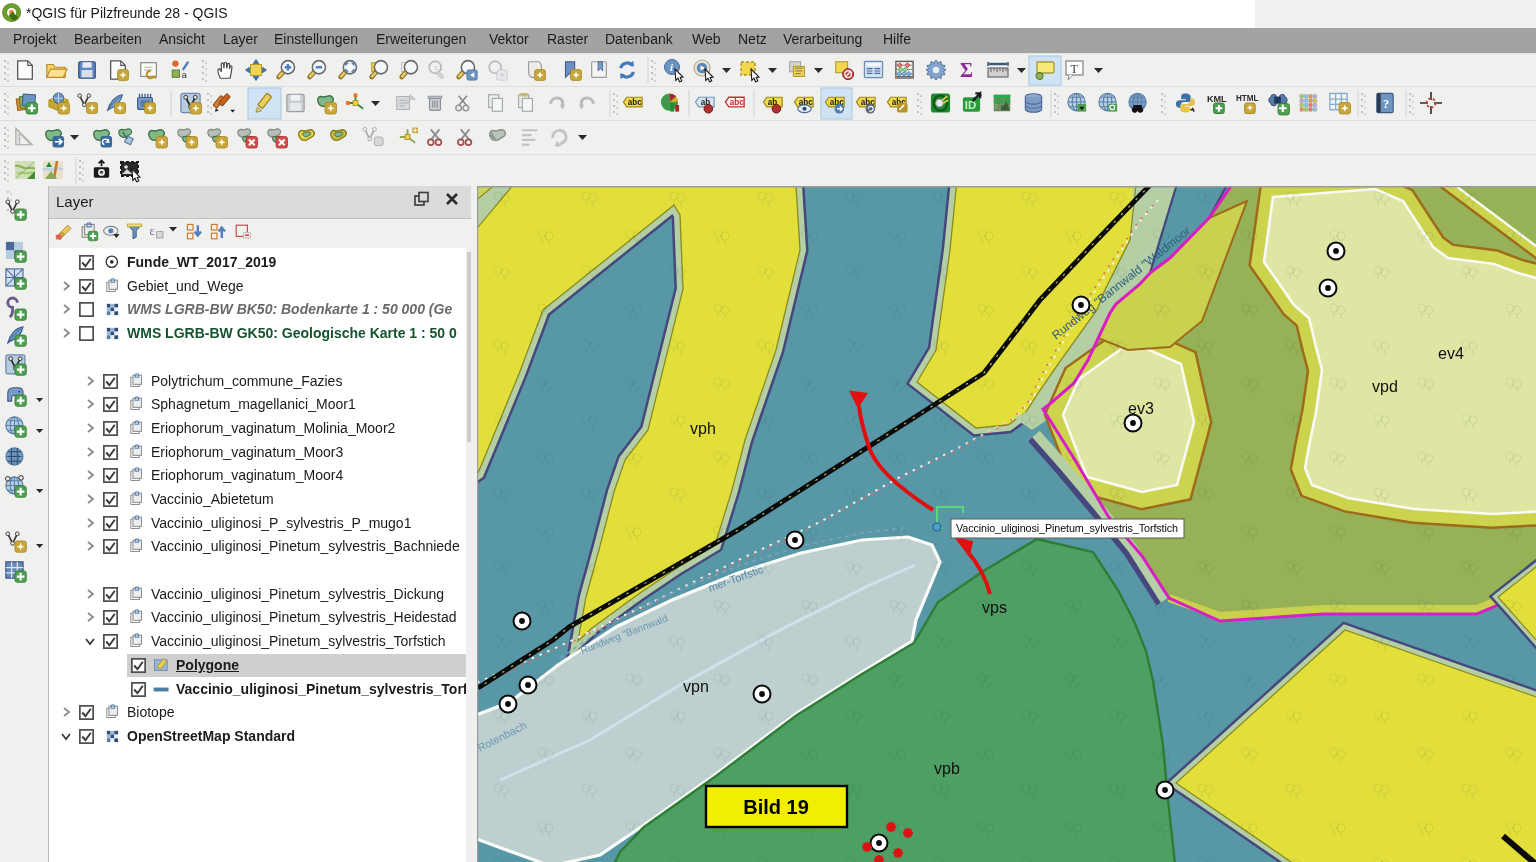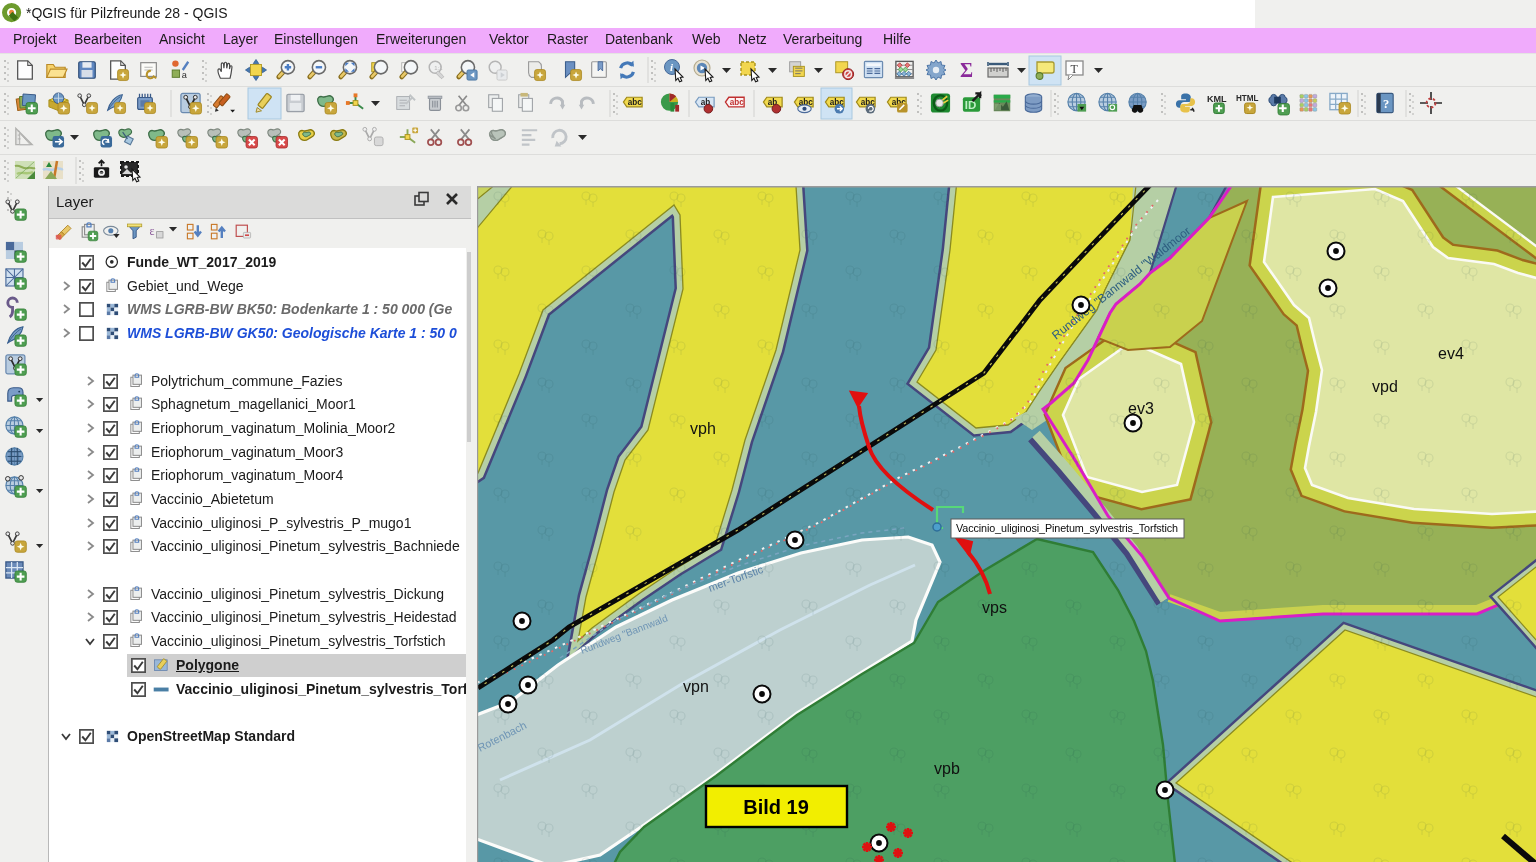--- a/index.html
+++ b/index.html
@@ -1,19 +1,19 @@
 <!DOCTYPE html>
 <html><head>
 <meta charset="utf-8">
 <style>
   * { margin:0; padding:0; box-sizing:border-box; }
   html,body { width:1536px; height:862px; overflow:hidden; font-family:"Liberation Sans",sans-serif; background:#f0f0ee; }
   #titlebar { position:absolute; left:0; top:0; width:1255px; height:28px; background:#ffffff; }
   #titlebar .ttext { position:absolute; left:26px; top:5px; font-size:14px; color:#1b1b1b; }
-  #menubar { position:absolute; left:0; top:28px; width:1536px; height:25px; background:#f0abfc; font-size:14px; color:#1b1b1b; }
+  #menubar { position:absolute; left:0; top:28px; width:1536px; height:25px; background:#a3a3a3; font-size:14px; color:#1b1b1b; }
   #menubar span { position:absolute; top:3px; }
   #tbarea { position:absolute; left:0; top:53px; width:1536px; height:133px; background:#f0f0ee; }
   #lefttb { position:absolute; left:0; top:186px; width:48px; height:676px; background:#f0f0ee; }
   #panel { position:absolute; left:48px; top:186px; width:429px; height:676px; background:#ffffff; border-left:1px solid #b8b8b8; }
   #paneltitle { position:absolute; left:0; top:0; width:424px; height:33px; background:#dbdbda; border-bottom:1px solid #c0c0c0;}
   #paneltitle .pt { position:absolute; left:7px; top:7px; font-size:15px; color:#1b1b1b; }
   #paneltb { position:absolute; left:0; top:33px; width:428px; height:29px; background:#f0f0ee; }
   #tree { position:absolute; left:0; top:62px; width:428px; height:614px; background:#ffffff; overflow:hidden; }
   .trow { position:absolute; height:24px; width:428px; font-size:14px; color:#1b1b1b; }
   .trow .lbl { position:absolute; top:3px; white-space:nowrap; }
@@ -997,21 +997,21 @@
           <rect x="4" y="4" width="5.3" height="5.3" fill="#2e4d77"></rect>
           <rect x="9.3" y="4" width="5.3" height="5.3" fill="#9ab8d8"></rect>
           <rect x="14.6" y="4" width="5.3" height="5.3" fill="#2e4d77"></rect>
           <rect x="4" y="9.3" width="5.3" height="5.3" fill="#9ab8d8"></rect>
           <rect x="9.3" y="9.3" width="5.3" height="5.3" fill="#2e4d77"></rect>
           <rect x="14.6" y="9.3" width="5.3" height="5.3" fill="#e8f0f8"></rect>
           <rect x="4" y="14.6" width="5.3" height="5.3" fill="#5a7aa8"></rect>
           <rect x="9.3" y="14.6" width="5.3" height="5.3" fill="#e8f0f8"></rect>
           <rect x="14.6" y="14.6" width="5.3" height="5.3" fill="#2e4d77"></rect>
         </svg>
-        <span class="lbl" style="left:78px;font-style:italic;font-weight:bold;color:#1d4ed8">WMS LGRB-BW GK50: Geologische Karte 1 : 50 0</span>
+        <span class="lbl" style="left:78px;font-weight:bold;color:#14532d">WMS LGRB-BW GK50: Geologische Karte 1 : 50 0</span>
       </div>
       <div class="trow" style="top:122px">
         <svg class="exp" style="left:35px" width="12" height="12" viewBox="0 0 12 12">
           <path d="M4,2 L9,6 L4,10" fill="none" stroke="#8a8a8a" stroke-width="1.8"></path>
         </svg>
         <svg class="cbx" style="left:54px" width="15" height="15" viewBox="0 0 14 14">
           <rect x="0.8" y="0.8" width="12.4" height="12.4" fill="#fff" stroke="#4e4e4e" stroke-width="1.6"></rect>
           <path d="M3,7 L6,10.5 L11,3.5" fill="none" stroke="#3a3a3a" stroke-width="1.8"></path>
         </svg>
         <svg class="exp" style="left:79px;top:3px" width="17" height="17" viewBox="0 0 24 24">
@@ -1185,20 +1185,35 @@
       </div>
       <div class="trow" style="top:430px">
         <svg class="cbx" style="left:82px" width="15" height="15" viewBox="0 0 14 14">
           <rect x="0.8" y="0.8" width="12.4" height="12.4" fill="#fff" stroke="#4e4e4e" stroke-width="1.6"></rect>
           <path d="M3,7 L6,10.5 L11,3.5" fill="none" stroke="#3a3a3a" stroke-width="1.8"></path>
         </svg>
         <svg class="exp" style="left:104px;top:3px" width="17" height="17" viewBox="0 0 24 24">
           <path d="M1,12 L22,12" stroke="#4a7fa5" stroke-width="5.5"></path>
         </svg>
         <span class="lbl" style="left:127px;font-weight:bold">Vaccinio_uliginosi_Pinetum_sylvestris_Torfs</span>
+      </div>
+      <div class="trow" style="top:453px">
+        <svg class="exp" style="left:11px" width="12" height="12" viewBox="0 0 12 12">
+          <path d="M4,2 L9,6 L4,10" fill="none" stroke="#8a8a8a" stroke-width="1.8"></path>
+        </svg>
+        <svg class="cbx" style="left:30px" width="15" height="15" viewBox="0 0 14 14">
+          <rect x="0.8" y="0.8" width="12.4" height="12.4" fill="#fff" stroke="#4e4e4e" stroke-width="1.6"></rect>
+          <path d="M3,7 L6,10.5 L11,3.5" fill="none" stroke="#3a3a3a" stroke-width="1.8"></path>
+        </svg>
+        <svg class="exp" style="left:55px;top:3px" width="17" height="17" viewBox="0 0 24 24">
+          <rect x="4" y="6" width="12" height="13" fill="none" stroke="#8a8a8a" stroke-width="1.4"></rect>
+          <rect x="7" y="3" width="12" height="13" fill="#eceeee" stroke="#8a8a8a" stroke-width="1.4"></rect>
+          <path d="M10,3 Q10,1 12.5,1 Q15,1 15,3 L15,6 L10,6 Z" fill="none" stroke="#5580c0" stroke-width="1.6"></path>
+        </svg>
+        <span class="lbl" style="left:78px">Biotope</span>
       </div>
       <div class="trow" style="top:477px">
         <svg class="exp" style="left:11px" width="12" height="12" viewBox="0 0 12 12">
           <path d="M2,4 L6,9 L10,4" fill="none" stroke="#3a3a3a" stroke-width="1.8"></path>
         </svg>
         <svg class="cbx" style="left:30px" width="15" height="15" viewBox="0 0 14 14">
           <rect x="0.8" y="0.8" width="12.4" height="12.4" fill="#fff" stroke="#4e4e4e" stroke-width="1.6"></rect>
           <path d="M3,7 L6,10.5 L11,3.5" fill="none" stroke="#3a3a3a" stroke-width="1.8"></path>
         </svg>
         <svg class="exp" style="left:55px;top:3px" width="17" height="17" viewBox="0 0 24 24">

